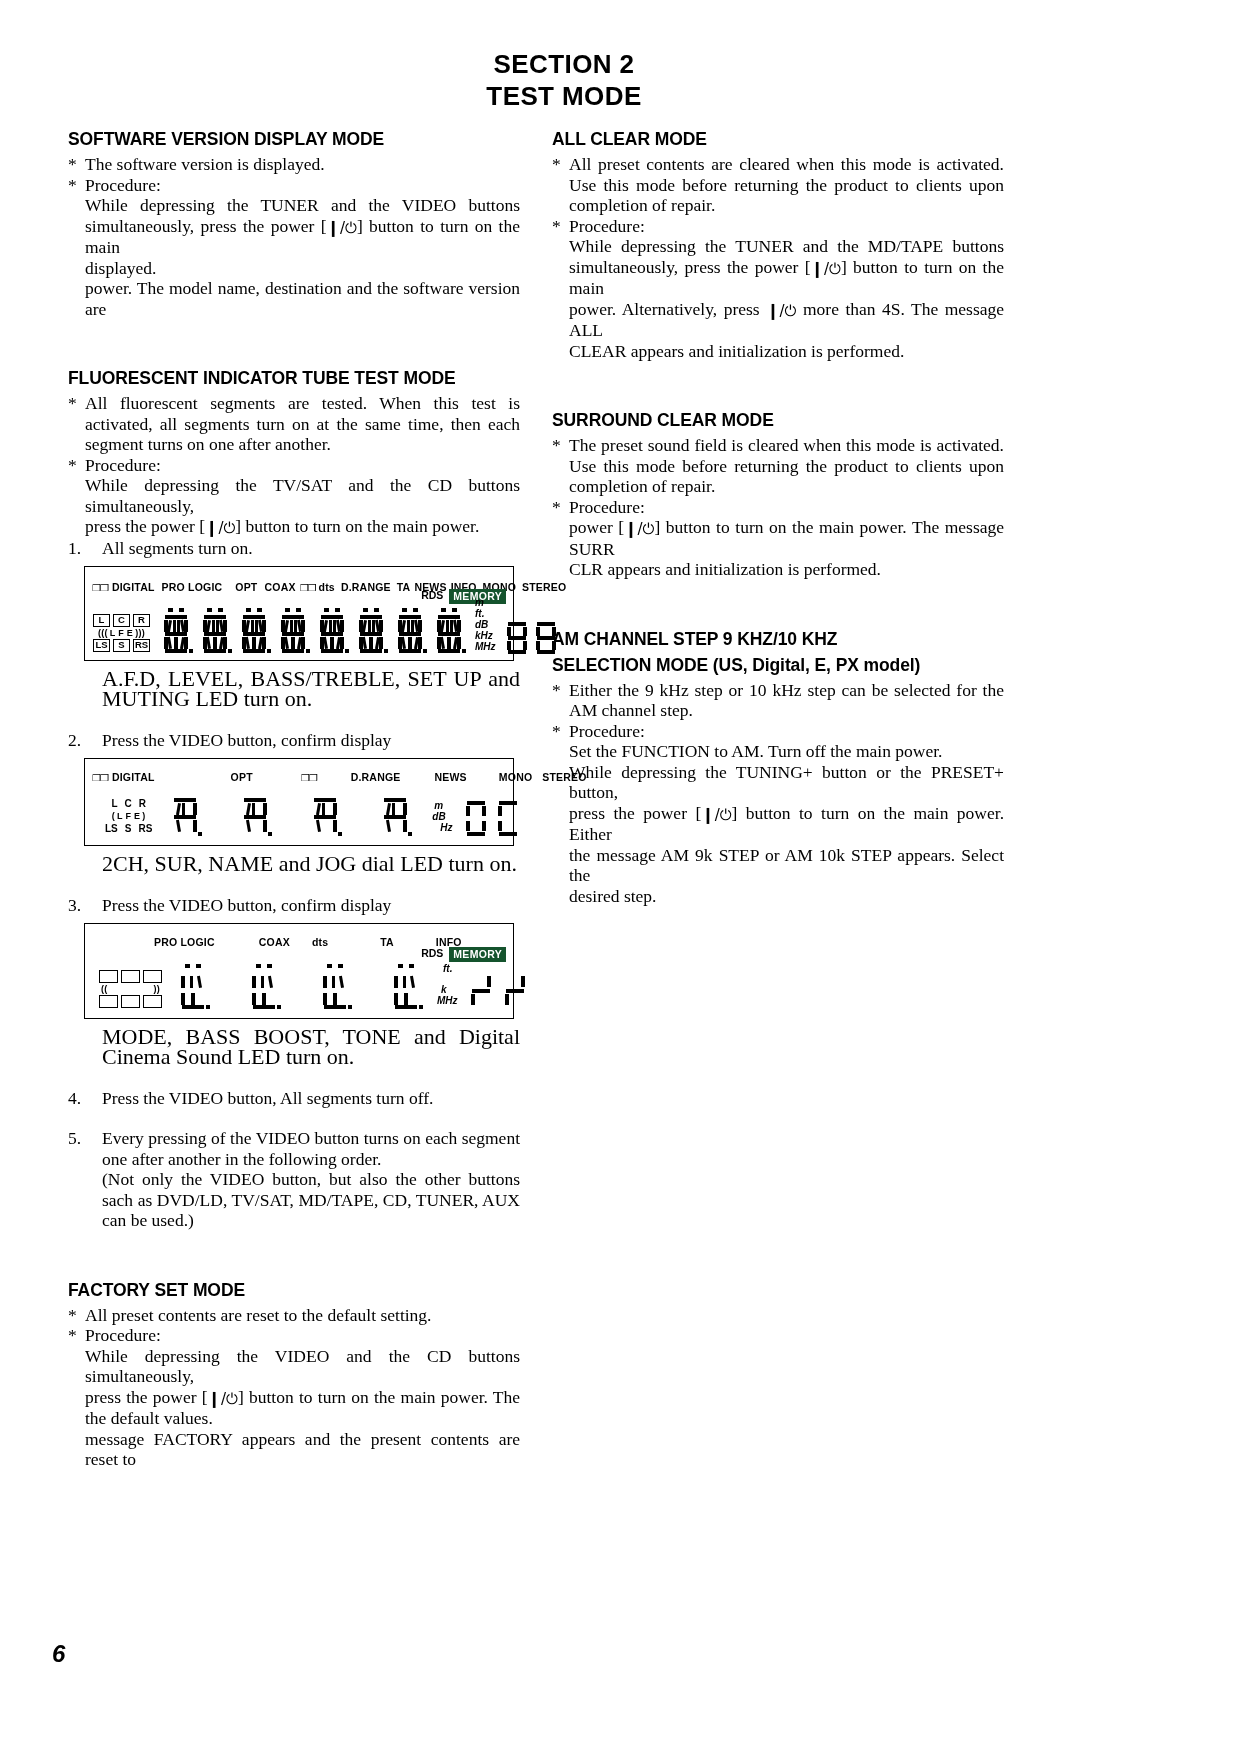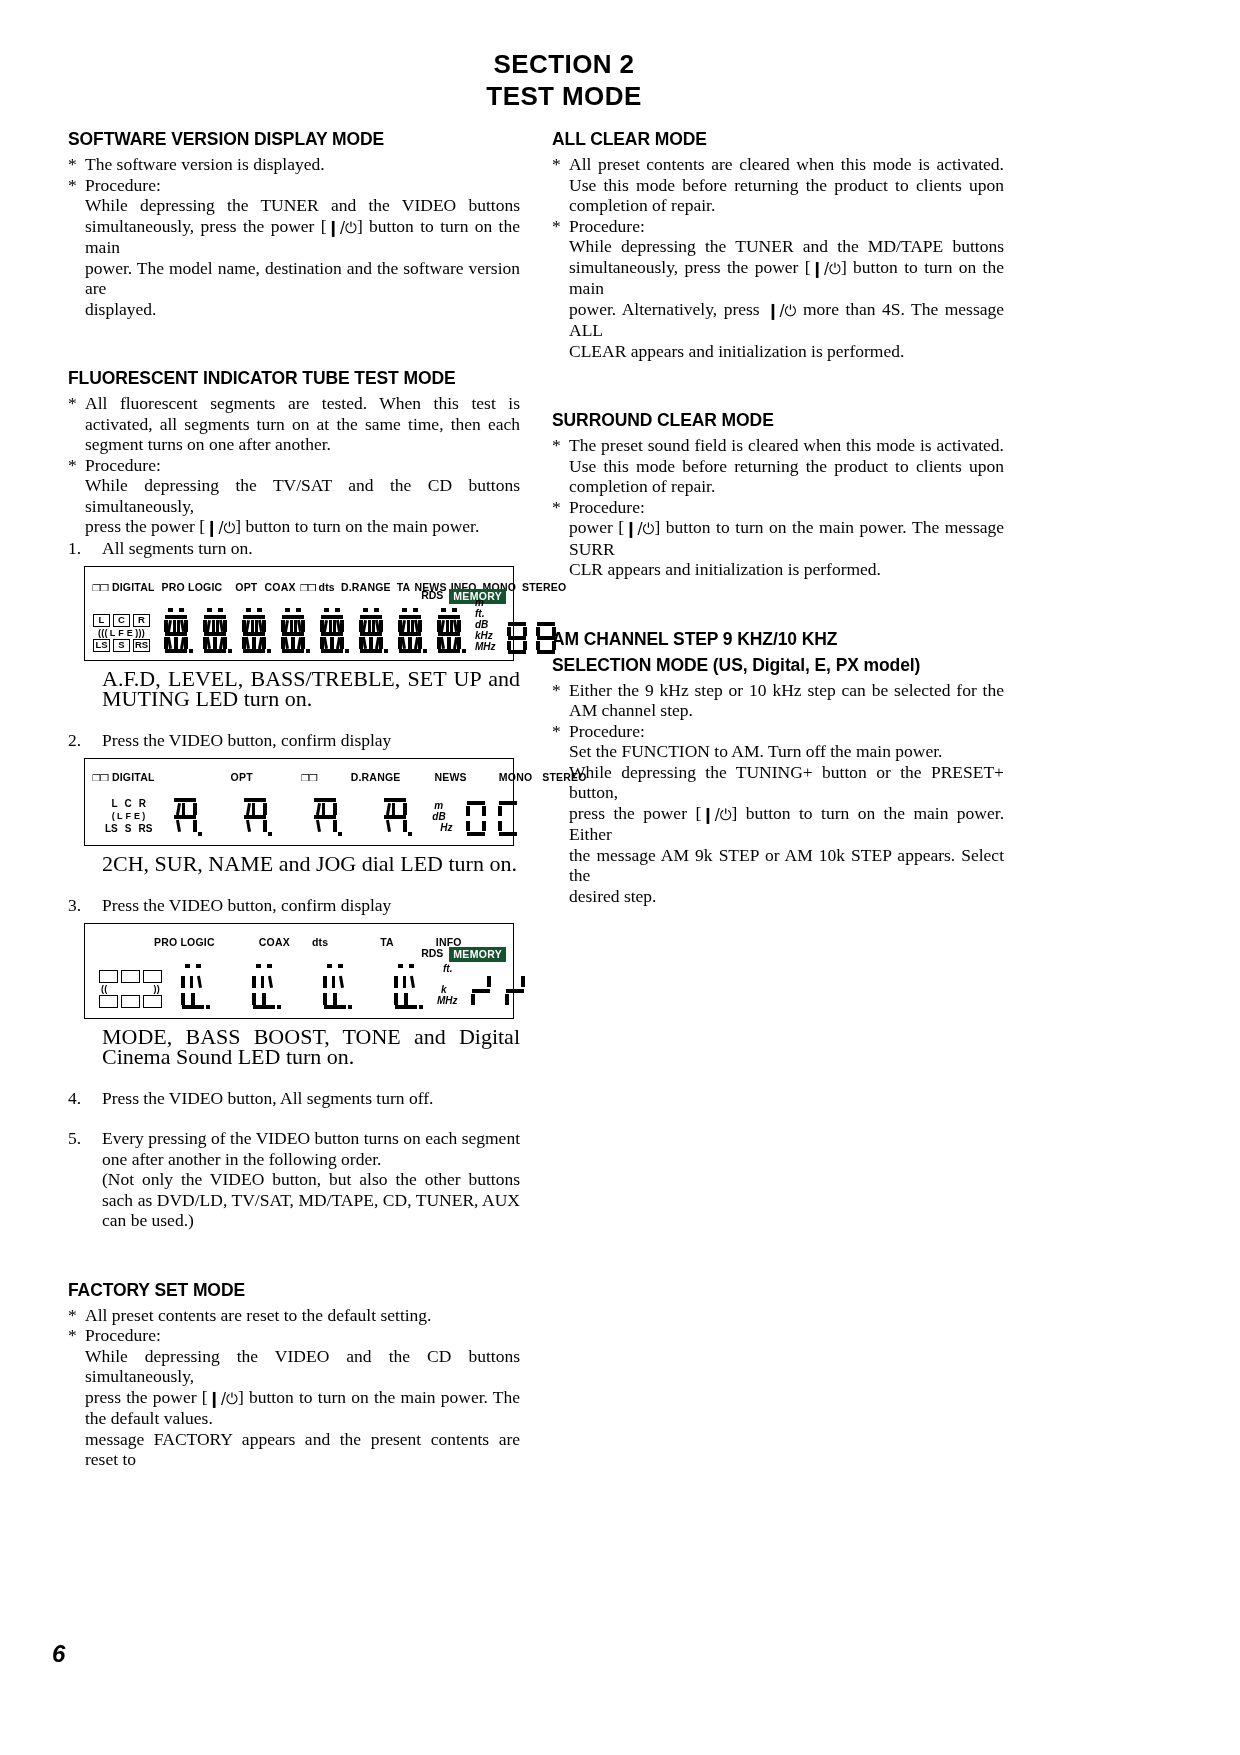--- a/index.html
+++ b/index.html
@@ -201,22 +201,22 @@
 
   <div class="col col-left">
 
     <div class="blk">
       <h2 class="sec">SOFTWARE VERSION DISPLAY MODE</h2>
       <p class="bullet nojust"><span class="star">*</span><span>The software version is displayed.</span></p>
       <p class="bullet nojust"><span class="star">*</span><span>Procedure:</span></p>
       <div class="indent">
         <div class="justify-full"><span>While depressing the TUNER and the VIDEO buttons</span></div>
         <div><span>simultaneously, press the power [</span><span class="pwr"><span class="bar">❙</span>/⏻</span><span>] button to turn on the main</span></div>
+        <div><span>displayed.</span></div>
         <div><span>power.  The model name, destination and the software version are</span></div>
-        <div><span>displayed.</span></div>
       </div>
     </div>
 
     <div class="gap-lg"></div>
 
     <div class="blk">
       <h2 class="sec">FLUORESCENT INDICATOR TUBE TEST MODE</h2>
       <p class="bullet"><span class="star">*</span><span>All fluorescent segments are tested.  When this test is activated, all segments turn on at the same time, then each segment turns on one after another.</span></p>
       <p class="bullet nojust"><span class="star">*</span><span>Procedure:</span></p>
       <div class="indent">

